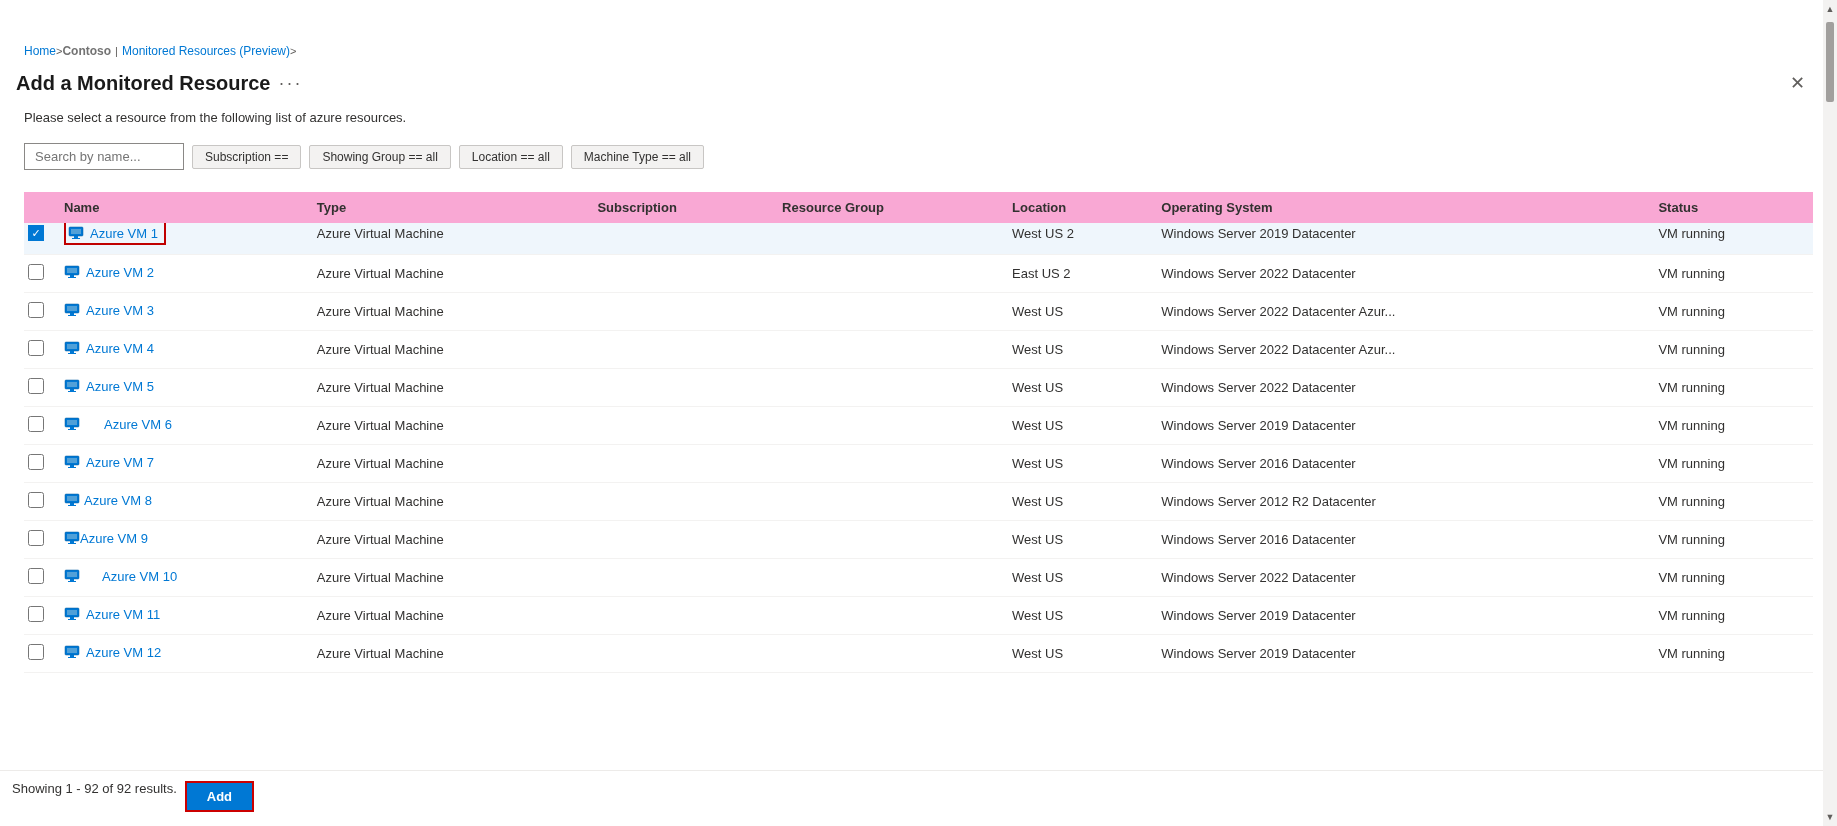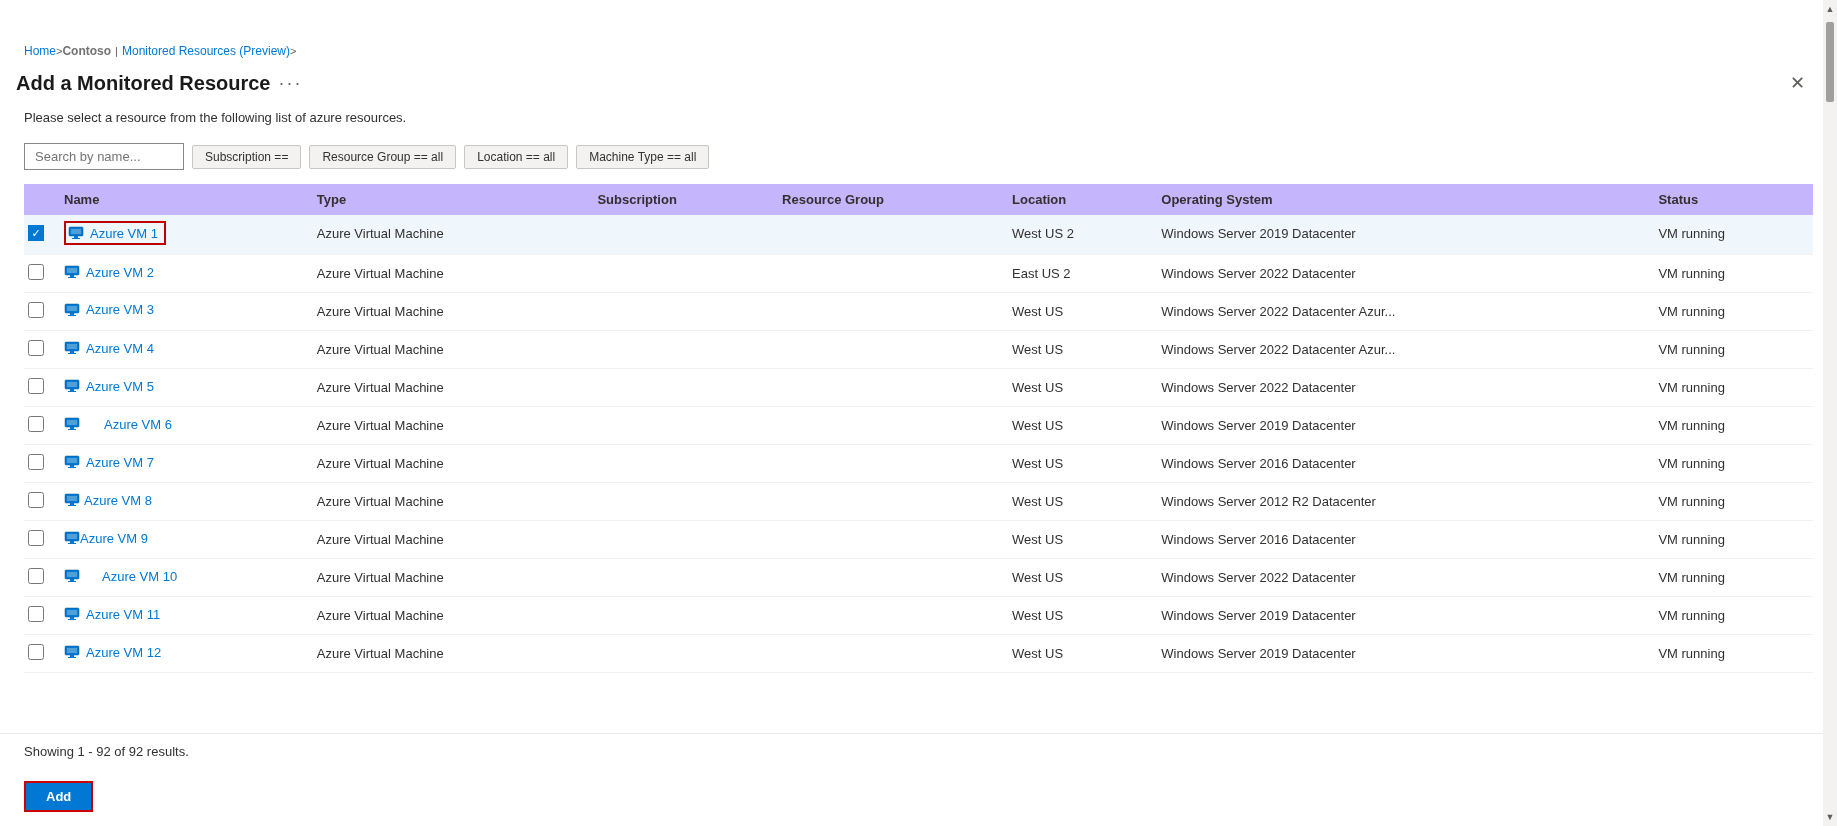--- a/index.html
+++ b/index.html
@@ -112,22 +112,22 @@
 
     thead th {
       text-align: left;
       padding: 8px 8px 8px 4px;
       font-weight: 600;
       font-size: 13px;
       color: #323130;
       border-bottom: 1px solid #edebe9;
       white-space: nowrap;
       position: sticky;
-      top: 4px;
-      background: #c4b5fd;
+      top: 12px;
+      background: #f9a8d4;
       z-index: 1;
     }
 
     thead th.col-checkbox {
       width: 36px;
     }
 
     tbody tr {
       border-bottom: 1px solid #f3f2f1;
     }
@@ -154,25 +154,25 @@
       flex-shrink: 0;
     }
 
     .checkbox {
       width: 16px;
       height: 16px;
       accent-color: #0078d4;
     }
 
     .panel-footer {
-      padding: 10px 24px 14px 24px;
+      padding: 10px 24px 14px 12px;
       border-top: 1px solid #edebe9;
       display: flex;
-      flex-direction: column;
-      gap: 22px;
+      flex-direction: row;
+      gap: 8px;
     }
 
     .results-text {
       font-size: 13px;
       color: #323130;
     }
 
     .add-btn {
       background: #0078d4;
       color: #fff;
@@ -209,21 +209,21 @@
     <h1 class="panel-title">Add a Monitored Resource</h1>
     <span class="panel-more">···</span>
     <button class="close-btn">✕</button>
   </div>
 
   <div class="panel-description">Please select a resource from the following list of azure resources.</div>
 
   <div class="filters-row">
     <input type="text" class="search-input" placeholder="Search by name..." style="">
     <div class="filter-chip">Subscription ==</div>
-    <div class="filter-chip">Resource Group == all</div>
+    <div class="filter-chip">Showing Group == all</div>
     <div class="filter-chip">Location == all</div>
     <div class="filter-chip">Machine Type == all</div>
   </div>
 
   <div class="table-container">
     <table>
       <thead>
         <tr>
           <th class="col-checkbox"></th>
           <th>Name</th>
@@ -269,21 +269,21 @@
     </div></td>
             <td>Azure Virtual Machine</td>
             <td></td>
             <td></td>
             <td>East US 2</td>
             <td>Windows Server 2022 Datacenter</td>
             <td>VM running</td>
           </tr>
           <tr>
             <td><input type="checkbox" class="checkbox" style=""></td>
-            <td><div style="display:inline-flex;align-items:flex-start;gap:6px;">
+            <td><div style="display:inline-flex;align-items:center;gap:6px;">
       <svg class="vm-icon" viewBox="0 0 16 16" xmlns="http://www.w3.org/2000/svg">
     <rect x="1" y="2" width="14" height="9" rx="1" fill="#0078d4"></rect>
     <rect x="1" y="2" width="14" height="9" rx="1" fill="none" stroke="#005a9e" stroke-width="0.5"></rect>
     <rect x="3" y="4" width="10" height="5" fill="#50a0d8"></rect>
     <rect x="6" y="11" width="4" height="2" fill="#0078d4"></rect>
     <rect x="4" y="13" width="8" height="1" fill="#0078d4"></rect>
   </svg>
       <a href="#" class="vm-name" style="border:none;padding:0;">Azure VM 3</a>
     </div></td>
             <td>Azure Virtual Machine</td>

